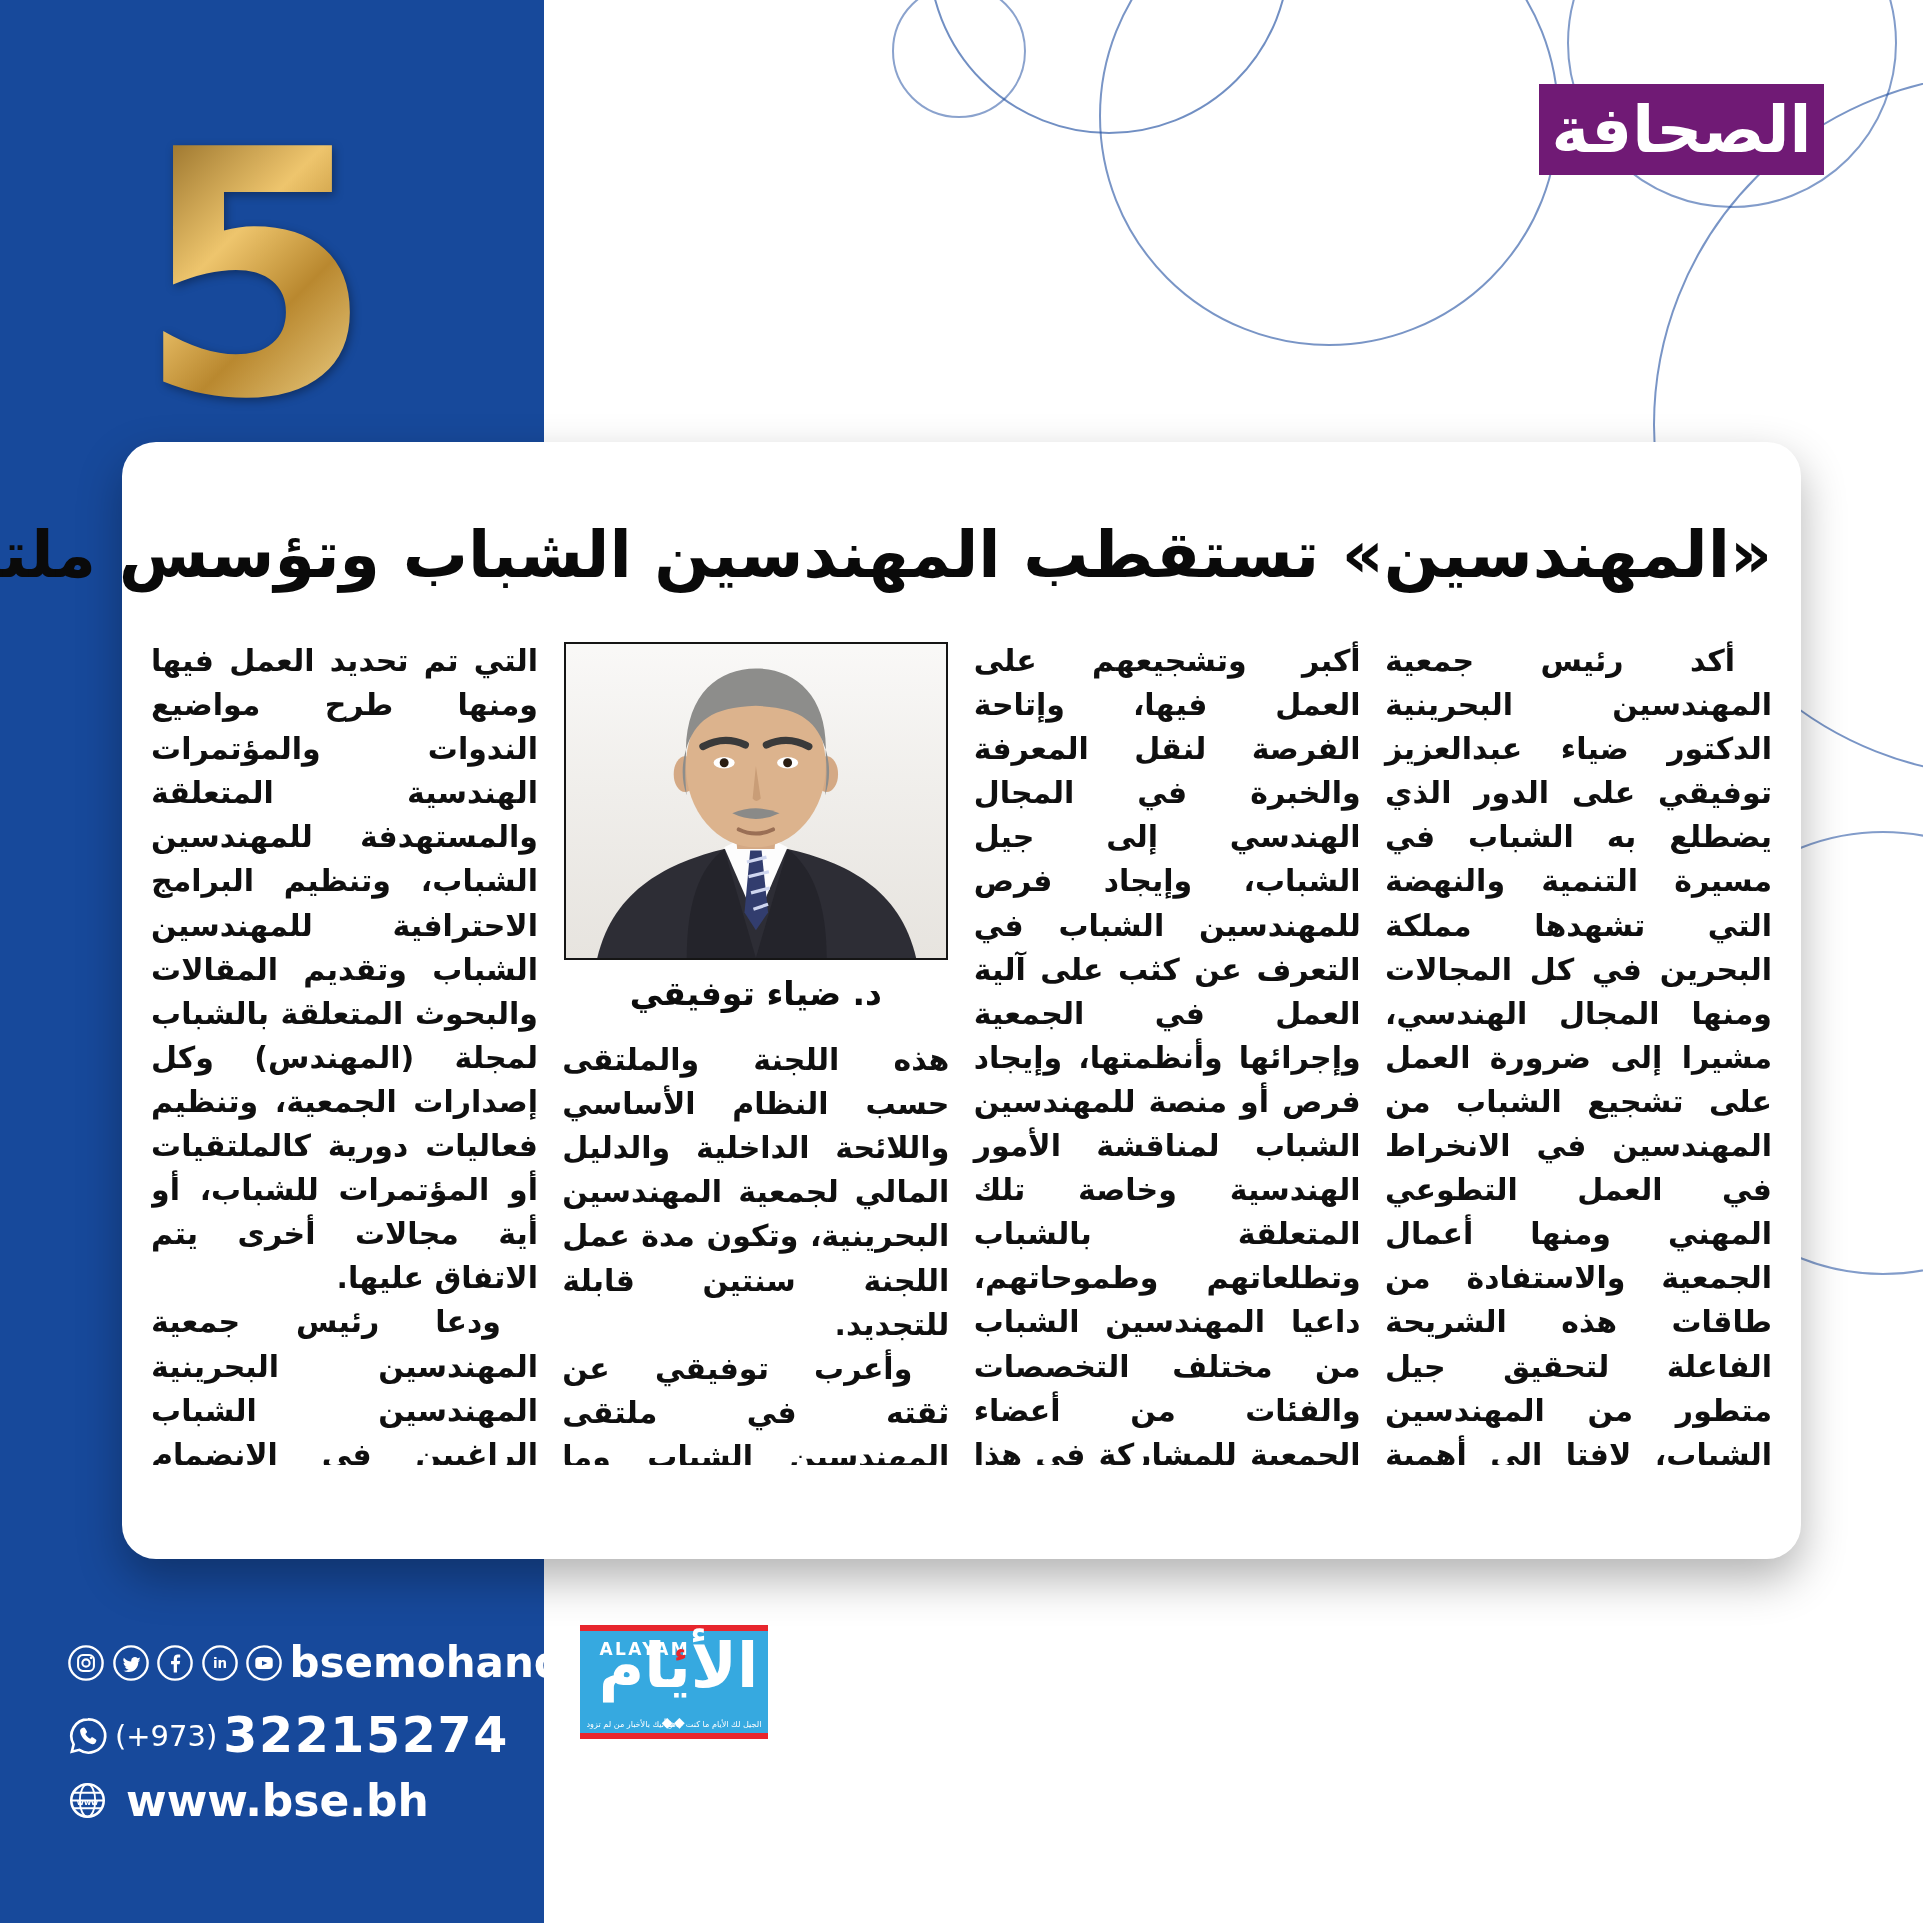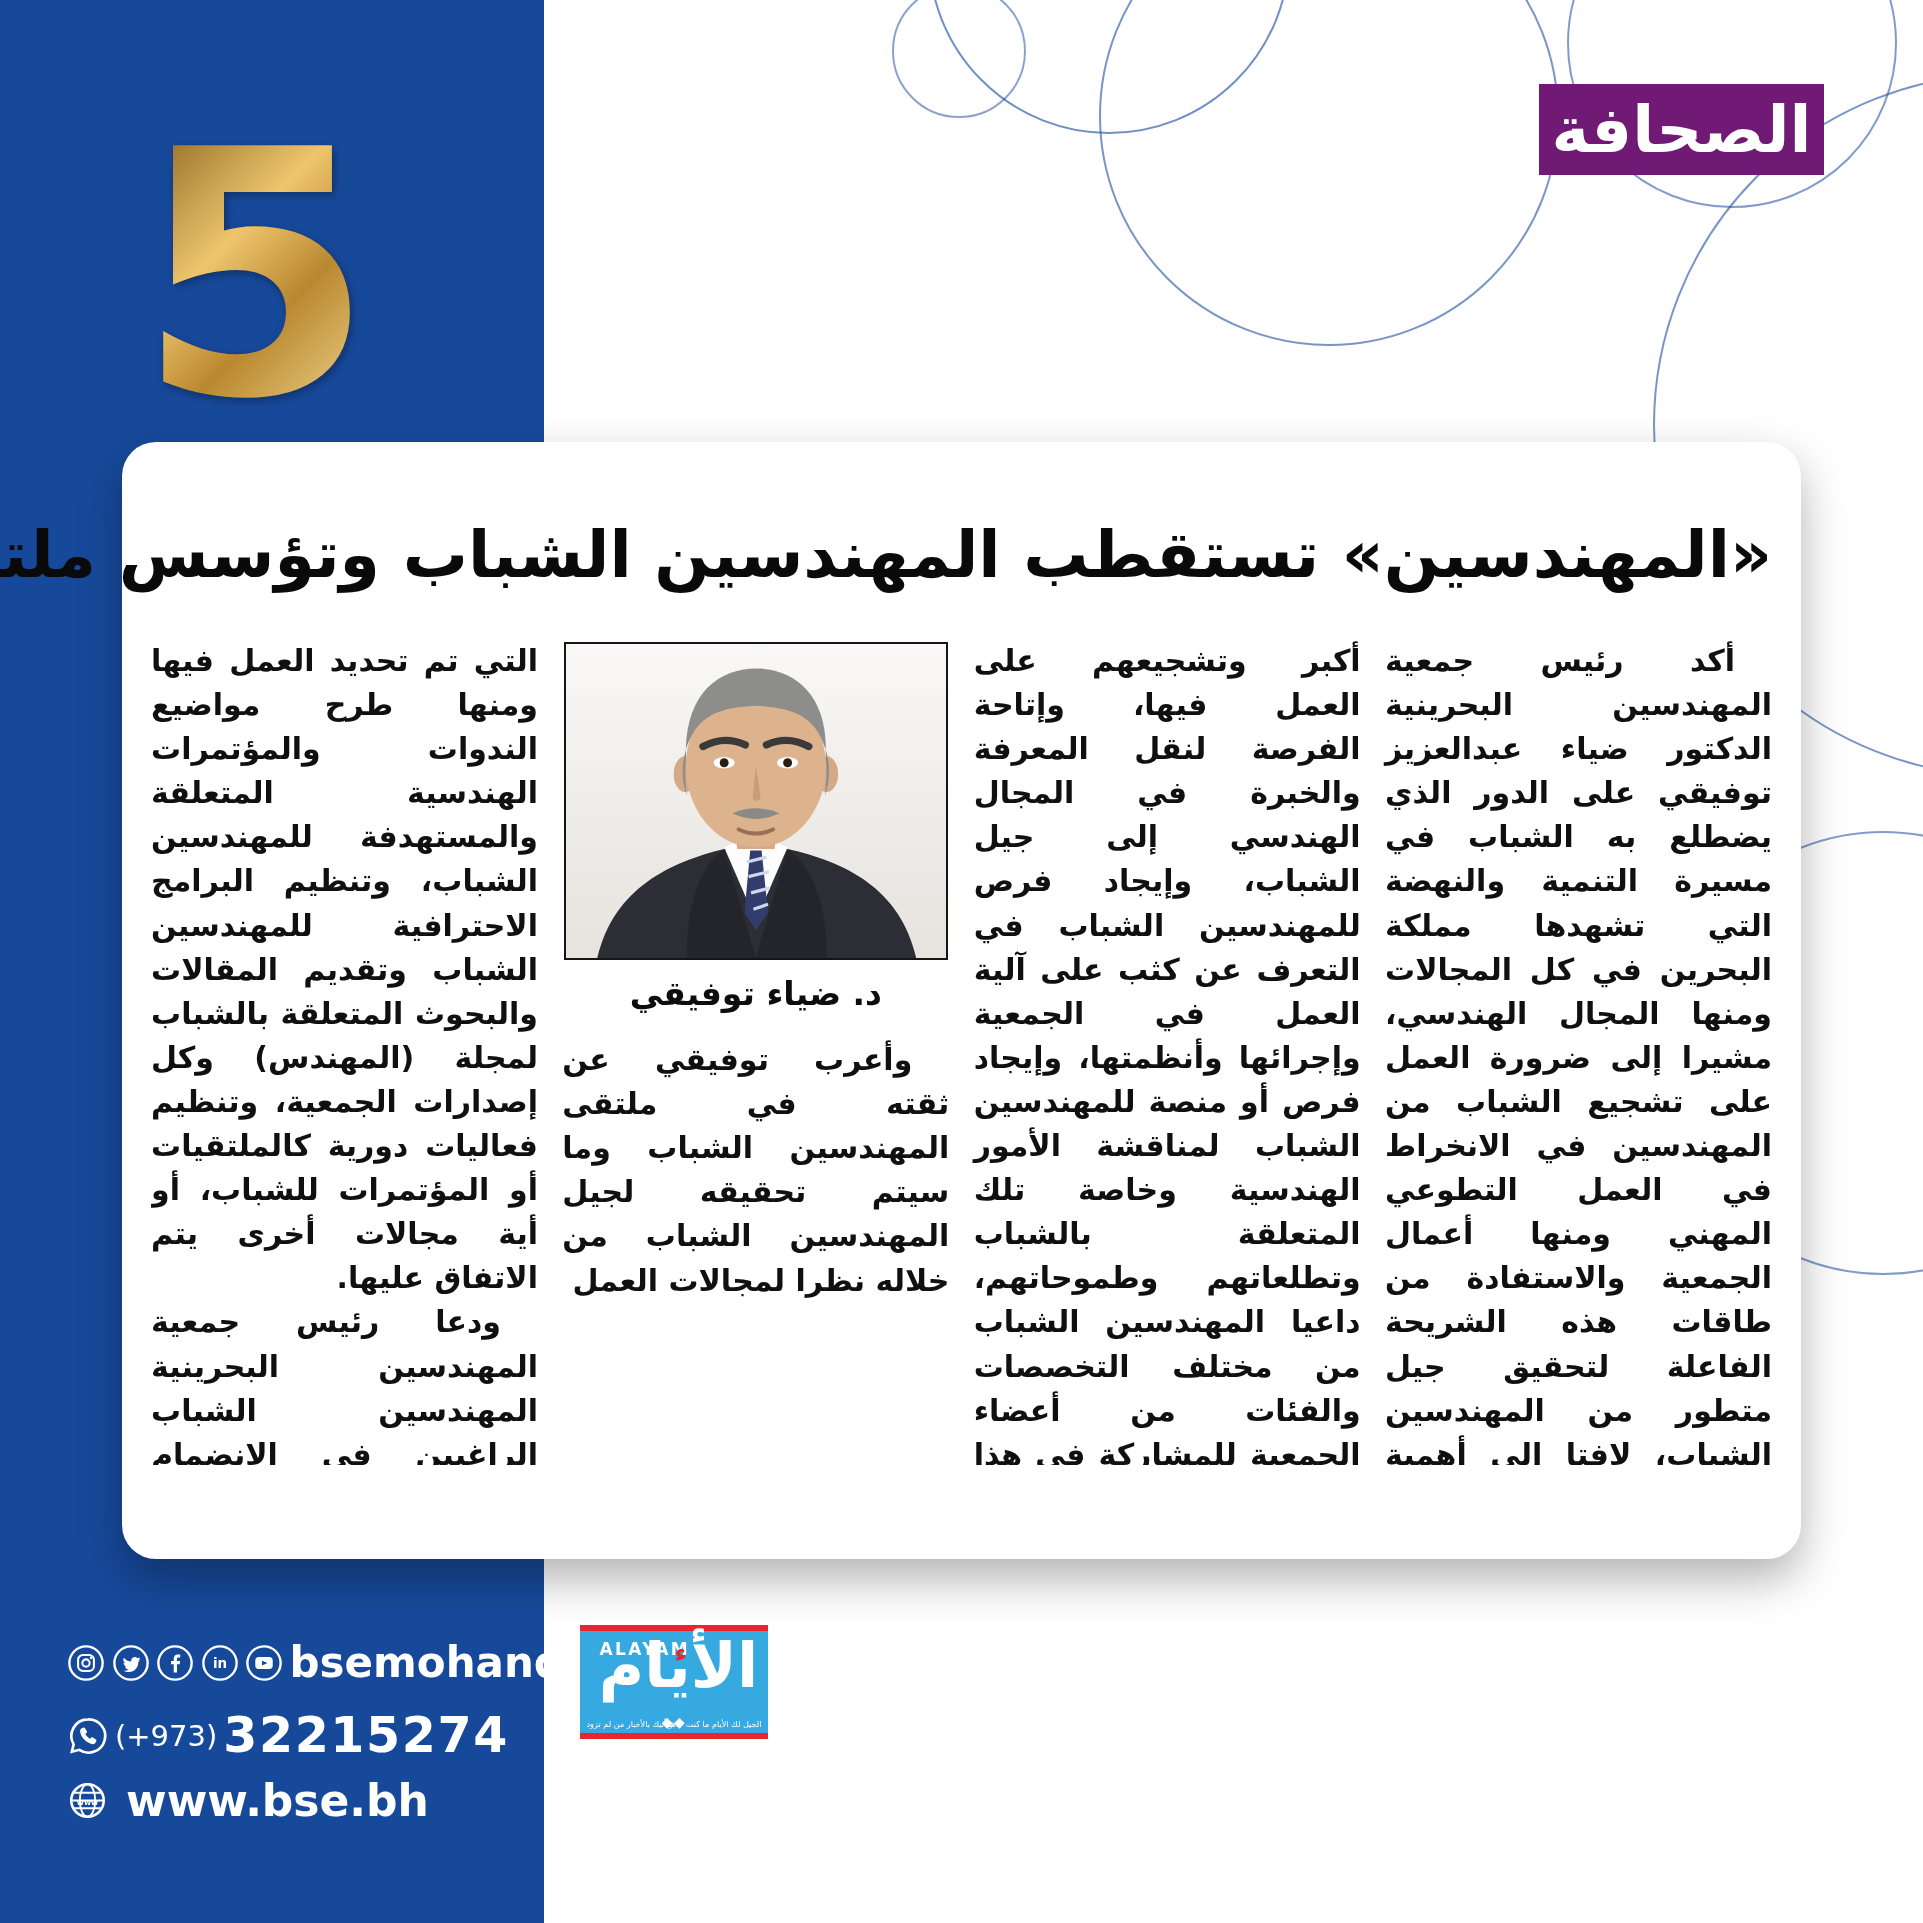--- a/index.html
+++ b/index.html
@@ -148,20 +148,21 @@
           <circle cx="274" cy="146" r="5.5" fill="#2a1d12"></circle>
 
           <path d="M235,150 L231,190 Q235,196 241,190 Z" fill="#c99d77"></path>
 
           <path d="M206,208 Q235,196 264,208 Q235,222 206,208 Z" fill="#8a8a88"></path>
 
           <path d="M214,228 Q235,238 256,228" stroke="#9a6f55" stroke-width="5" fill="none" stroke-linecap="round"></path>
         </svg>
       </div>
       <div class="photo-caption">د. ضياء توفيقي</div>
+      <p>هذه اللجنة والملتقى حسب النظام الأساسي واللائحة الداخلية والدليل المالي لجمعية المهندسين البحرينية، وتكون مدة عمل اللجنة سنتين قابلة للتجديد.</p>
       <p class="indent">وأعرب توفيقي عن ثقته في ملتقى المهندسين الشباب وما سيتم تحقيقه لجيل المهندسين الشباب من خلاله نظرا لمجالات العمل</p>
     </div>
 
     <div class="col">
       <p>التي تم تحديد العمل فيها ومنها طرح مواضيع الندوات والمؤتمرات الهندسية المتعلقة والمستهدفة للمهندسين الشباب، وتنظيم البرامج الاحترافية للمهندسين الشباب وتقديم المقالات والبحوث المتعلقة بالشباب لمجلة (المهندس) وكل إصدارات الجمعية، وتنظيم فعاليات دورية كالملتقيات أو المؤتمرات للشباب، أو أية مجالات أخرى يتم الاتفاق عليها.</p>
       <p class="indent">ودعا رئيس جمعية المهندسين البحرينية المهندسين الشباب الراغبين في الانضمام لملتقى المهندسين الشباب المبادرة بالتسجيل من خلال زيارة الموقع الإلكتروني للجمعية http://bse. en/bh أو عن طريق التواصل على البريد الإلكتروني razan@ mohandis.org للتسجيل في الملتقى.</p>
     </div>
 
   </div>
 </div>

